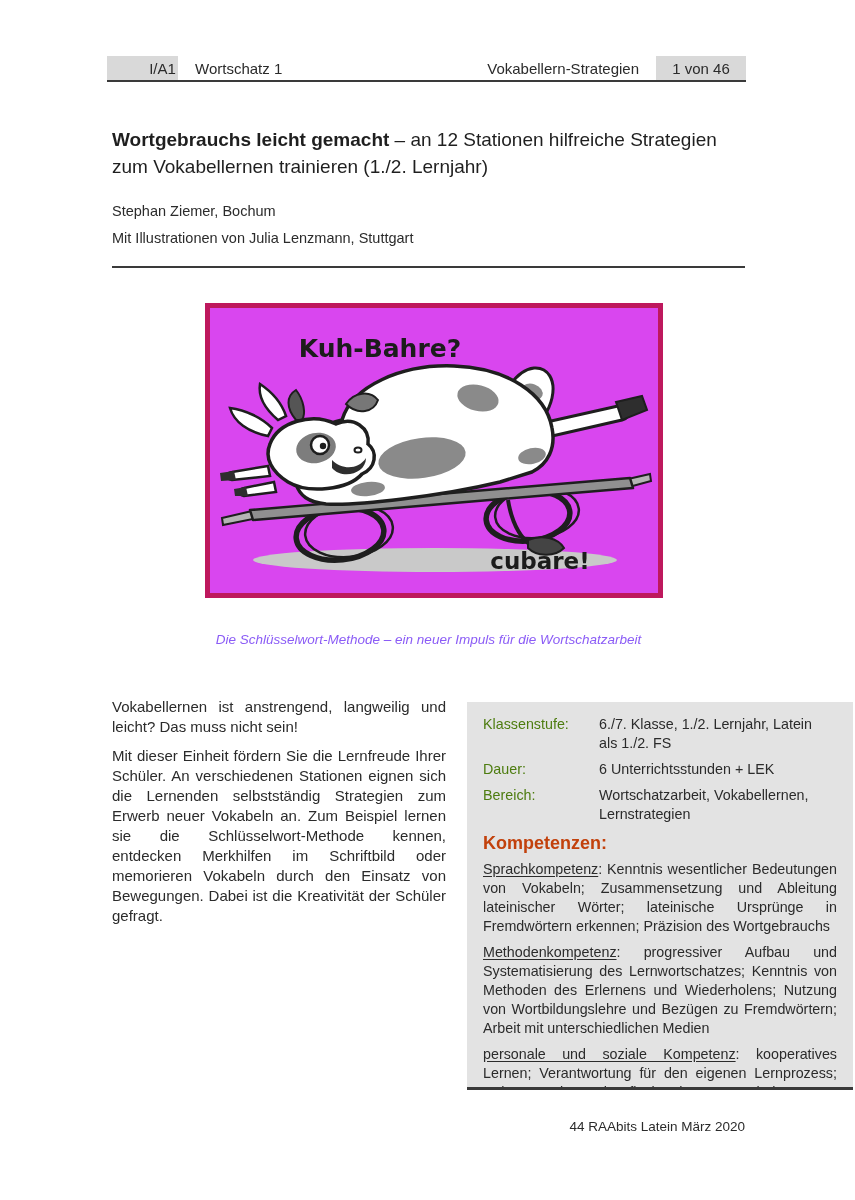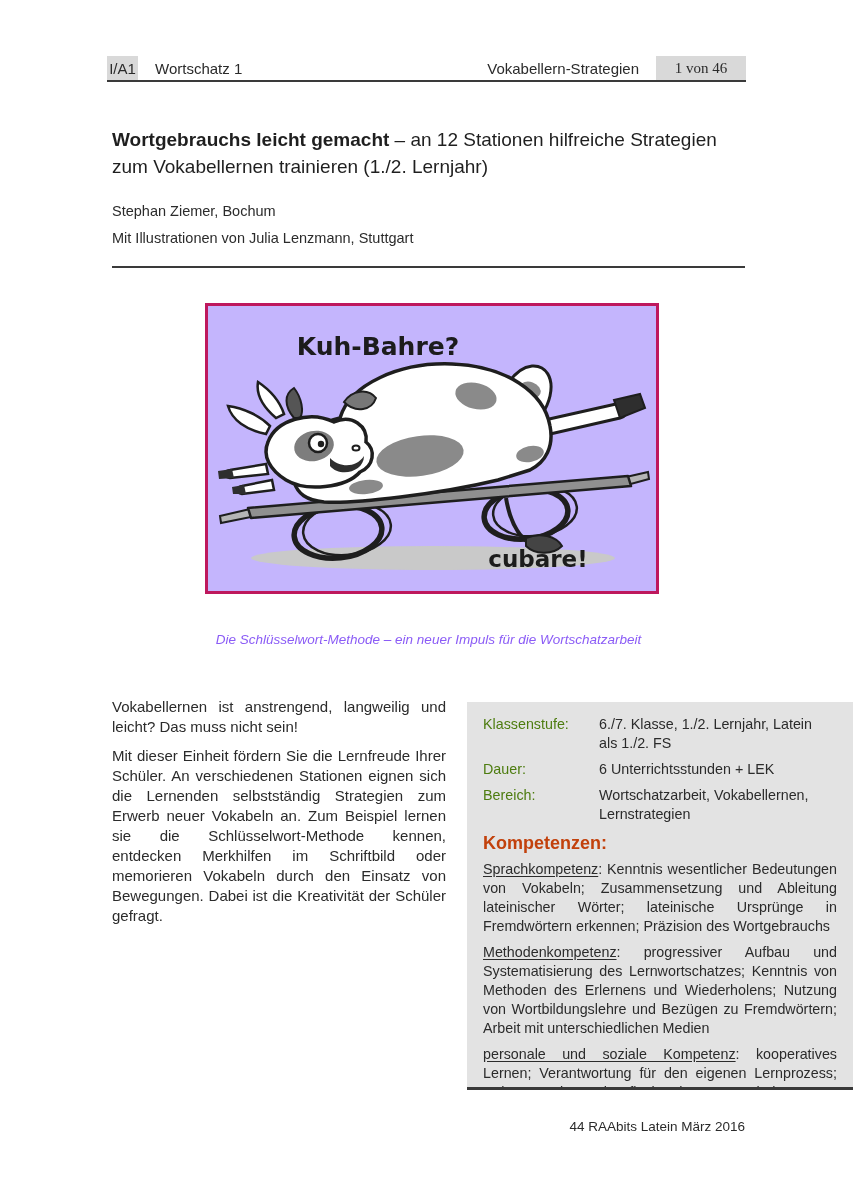--- a/index.html
+++ b/index.html
@@ -12,40 +12,40 @@
   .header{
     position:absolute;left:107px;top:56px;width:639px;
     display:flex;align-items:stretch;
     border-bottom:2px solid #3a3a3a;
     font-size:15px;color:#2b2b2b;
   }
   .badge{
     background:#d9d9d9;display:flex;align-items:center;justify-content:center;
     height:24px;
   }
-  .badge-code{width:31px;}
-  .badge-page{width:90px;font-family:Liberation Serif, serif;}
+  .badge-code{width:31px;padding-left:40px;}
+  .badge-page{width:90px;}
   .header-subject{display:flex;align-items:center;margin-left:17px;}
   .header-spacer{flex:1;}
   .header-topic{display:flex;align-items:center;margin-right:17px;}
   
   .title{
     position:absolute;left:112px;top:126px;width:636px;
     font-size:19px;line-height:27px;color:#1f1f1f;
   }
   .title .tb{font-weight:bold;}
   .author-line1{position:absolute;left:112px;top:203px;font-size:14.5px;color:#2b2b2b;}
   .author-line2{position:absolute;left:112px;top:230px;font-size:14.5px;color:#2b2b2b;}
   .rule-under-authors{
     position:absolute;left:112px;top:266px;width:633px;height:2px;background:#3a3a3a;
   }
   
   .figure{
     position:absolute;left:205px;top:303px;width:448px;height:285px;
-    border:3px solid #be185d;background:#c4b5fd;
+    border:5px solid #be185d;background:#d946ef;
   }
   .figure svg{position:absolute;left:0;top:0;}
   .fig-label-top{
     position:absolute;left:60px;top:26px;width:220px;text-align:center;
     font-family:"DejaVu Sans",sans-serif;font-weight:700;font-size:25px;color:#1c1c1c;
   }
   .fig-label-bottom{
     position:absolute;left:250px;top:240px;width:160px;text-align:center;
     font-family:"DejaVu Sans",sans-serif;font-weight:700;font-size:23px;color:#1c1c1c;
   }
@@ -183,15 +183,15 @@
     <div class="info-row">
       <span class="info-label">Bereich:</span>
       <span class="info-value">Wortschatzarbeit, Vokabellernen, Lernstrategien</span>
     </div>
     <div class="info-heading">Kompetenzen:</div>
     <p><span class="u">Sprachkompetenz</span><span>: Kenntnis wesentlicher Bedeutungen von Vokabeln; Zusammensetzung und Ableitung lateinischer Wörter; lateinische Ursprünge in Fremdwörtern erkennen; Präzision des Wortgebrauchs</span></p>
     <p><span class="u">Methodenkompetenz</span><span>: progressiver Aufbau und Systematisierung des Lernwortschatzes; Kenntnis von Methoden des Erlernens und Wiederholens; Nutzung von Wortbildungslehre und Bezügen zu Fremdwörtern; Arbeit mit unterschiedlichen Medien</span></p>
     <p><span class="u">personale und soziale Kompetenz</span><span>: kooperatives Lernen; Verantwortung für den eigenen Lernprozess; Dokumentation und Reflexion der Lernergebnisse</span></p>
   </div>
 
-  <div class="footer">44 RAAbits Latein März 2016</div>
+  <div class="footer">44 RAAbits Latein März 2020</div>
 
 </div>
 
 </body></html>

